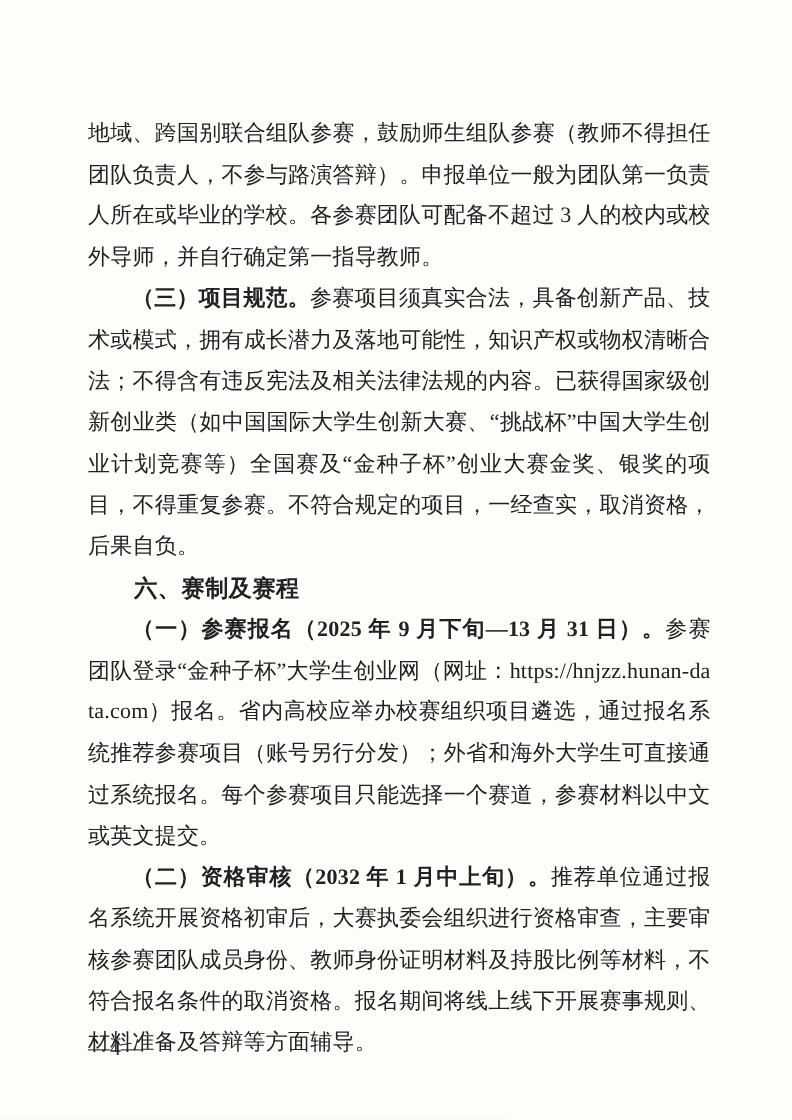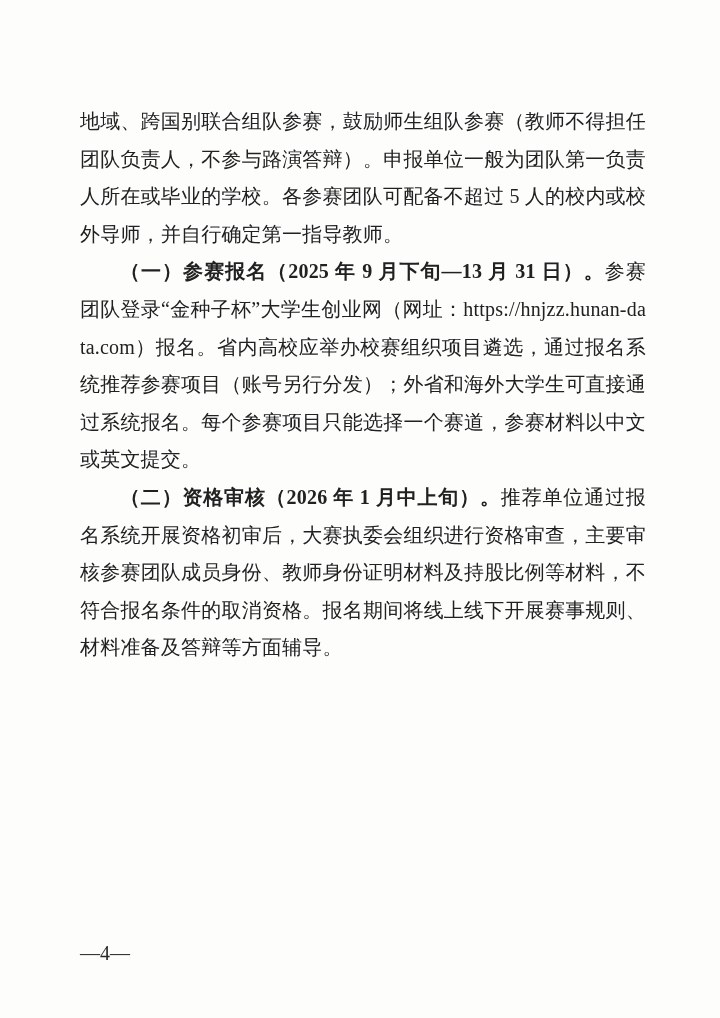--- a/index.html
+++ b/index.html
@@ -57,24 +57,26 @@
     color: #2a2a2a;
     letter-spacing: 0;
   }
 </style>
 </head>
 <body>
 
 <div class="page">
   <div class="content">
 
-    <p class="para no-indent">地域、跨国别联合组队参赛，鼓励师生组队参赛（教师不得担任团队负责人，不参与路演答辩）。申报单位一般为团队第一负责人所在或毕业的学校。各参赛团队可配备不超过 5 人的校内或校外导师，并自行确定第一指导教师。</p>
+    <p class="para no-indent">地域、跨国别联合组队参赛，鼓励师生组队参赛（教师不得担任团队负责人，不参与路演答辩）。申报单位一般为团队第一负责人所在或毕业的学校。各参赛团队可配备不超过 3 人的校内或校外导师，并自行确定第一指导教师。</p>
 
+    <p class="para"><span class="lead">（三）项目规范。</span><span>参赛项目须真实合法，具备创新产品、技术或模式，拥有成长潜力及落地可能性，知识产权或物权清晰合法；不得含有违反宪法及相关法律法规的内容。已获得国家级创新创业类（如中国国际大学生创新大赛、“挑战杯”中国大学生创业计划竞赛等）全国赛及“金种子杯”创业大赛金奖、银奖的项目，不得重复参赛。不符合规定的项目，一经查实，取消资格，后果自负。</span></p>
 
+    <h2 class="heading">六、赛制及赛程</h2>
 
     <p class="para"><span class="lead">（一）参赛报名（2025 年 9 月下旬—13 月 31 日）。</span><span>参赛团队登录“金种子杯”大学生创业网（网址：https://hnjzz.hunan-data.com）报名。省内高校应举办校赛组织项目遴选，通过报名系统推荐参赛项目（账号另行分发）；外省和海外大学生可直接通过系统报名。每个参赛项目只能选择一个赛道，参赛材料以中文或英文提交。</span></p>
 
-    <p class="para"><span class="lead">（二）资格审核（2026 年 1 月中上旬）。</span><span>推荐单位通过报名系统开展资格初审后，大赛执委会组织进行资格审查，主要审核参赛团队成员身份、教师身份证明材料及持股比例等材料，不符合报名条件的取消资格。报名期间将线上线下开展赛事规则、材料准备及答辩等方面辅导。</span></p>
+    <p class="para"><span class="lead">（二）资格审核（2032 年 1 月中上旬）。</span><span>推荐单位通过报名系统开展资格初审后，大赛执委会组织进行资格审查，主要审核参赛团队成员身份、教师身份证明材料及持股比例等材料，不符合报名条件的取消资格。报名期间将线上线下开展赛事规则、材料准备及答辩等方面辅导。</span></p>
 
   </div>
 
   <div class="footer">—4—</div>
 </div>
 
 </body></html>

